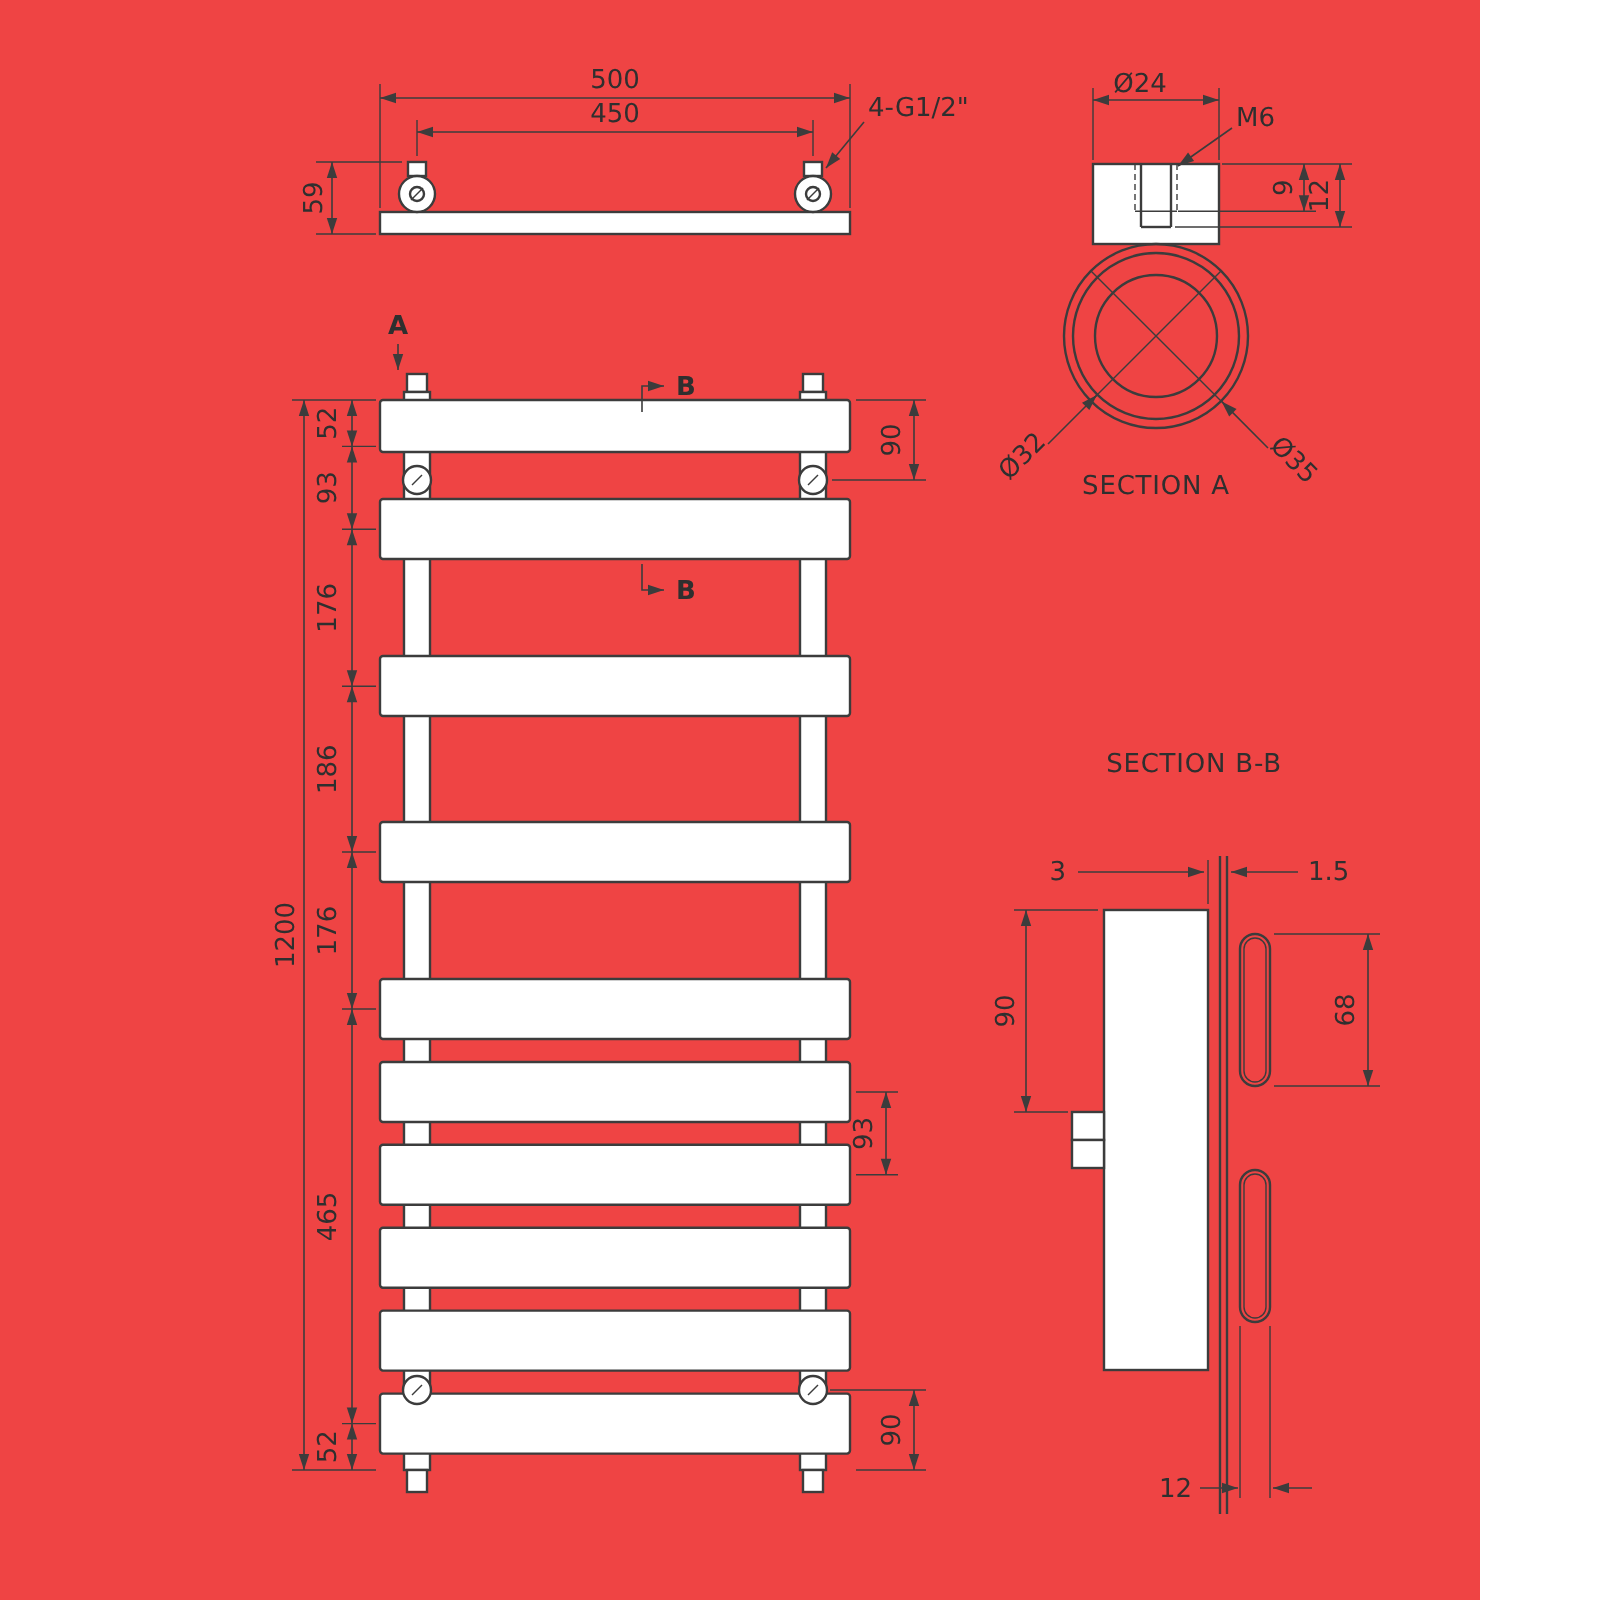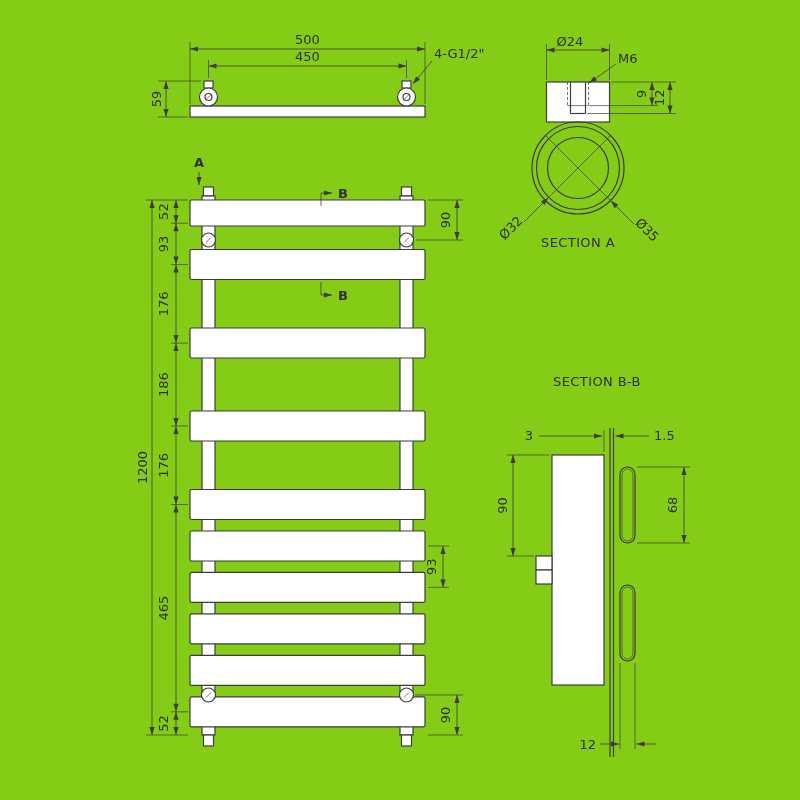--- a/index.html
+++ b/index.html
@@ -1,16 +1,16 @@
 <!DOCTYPE html>
 <html><head>
 <meta charset="utf-8">
 <style>
   html,body { margin:0; padding:0; background:#ffffff; }
-  .stage { width:800px; height:800px; background:#84cc16; position:relative; }
+  .stage { width:740px; height:800px; background:#ef4444; position:relative; }
   svg { display:block; }
   .t   { font-family:"DejaVu Sans", sans-serif; font-size:13px; fill:#2f2f2f; }
   .tb  { font-weight:bold; }
   .ttl { font-size:13px; letter-spacing:0.4px; }
   .g   { stroke:#3c3c3c; stroke-width:1.2; fill:#ffffff; }
   .gn  { stroke:#3c3c3c; stroke-width:1.2; fill:none; }
   .d   { stroke:#3c3c3c; stroke-width:0.8; fill:none; }
   .e   { stroke:#3c3c3c; stroke-width:0.7; fill:none; }
   .dash{ stroke:#3c3c3c; stroke-width:0.7; stroke-dasharray:3 2; fill:none; }
 </style>

